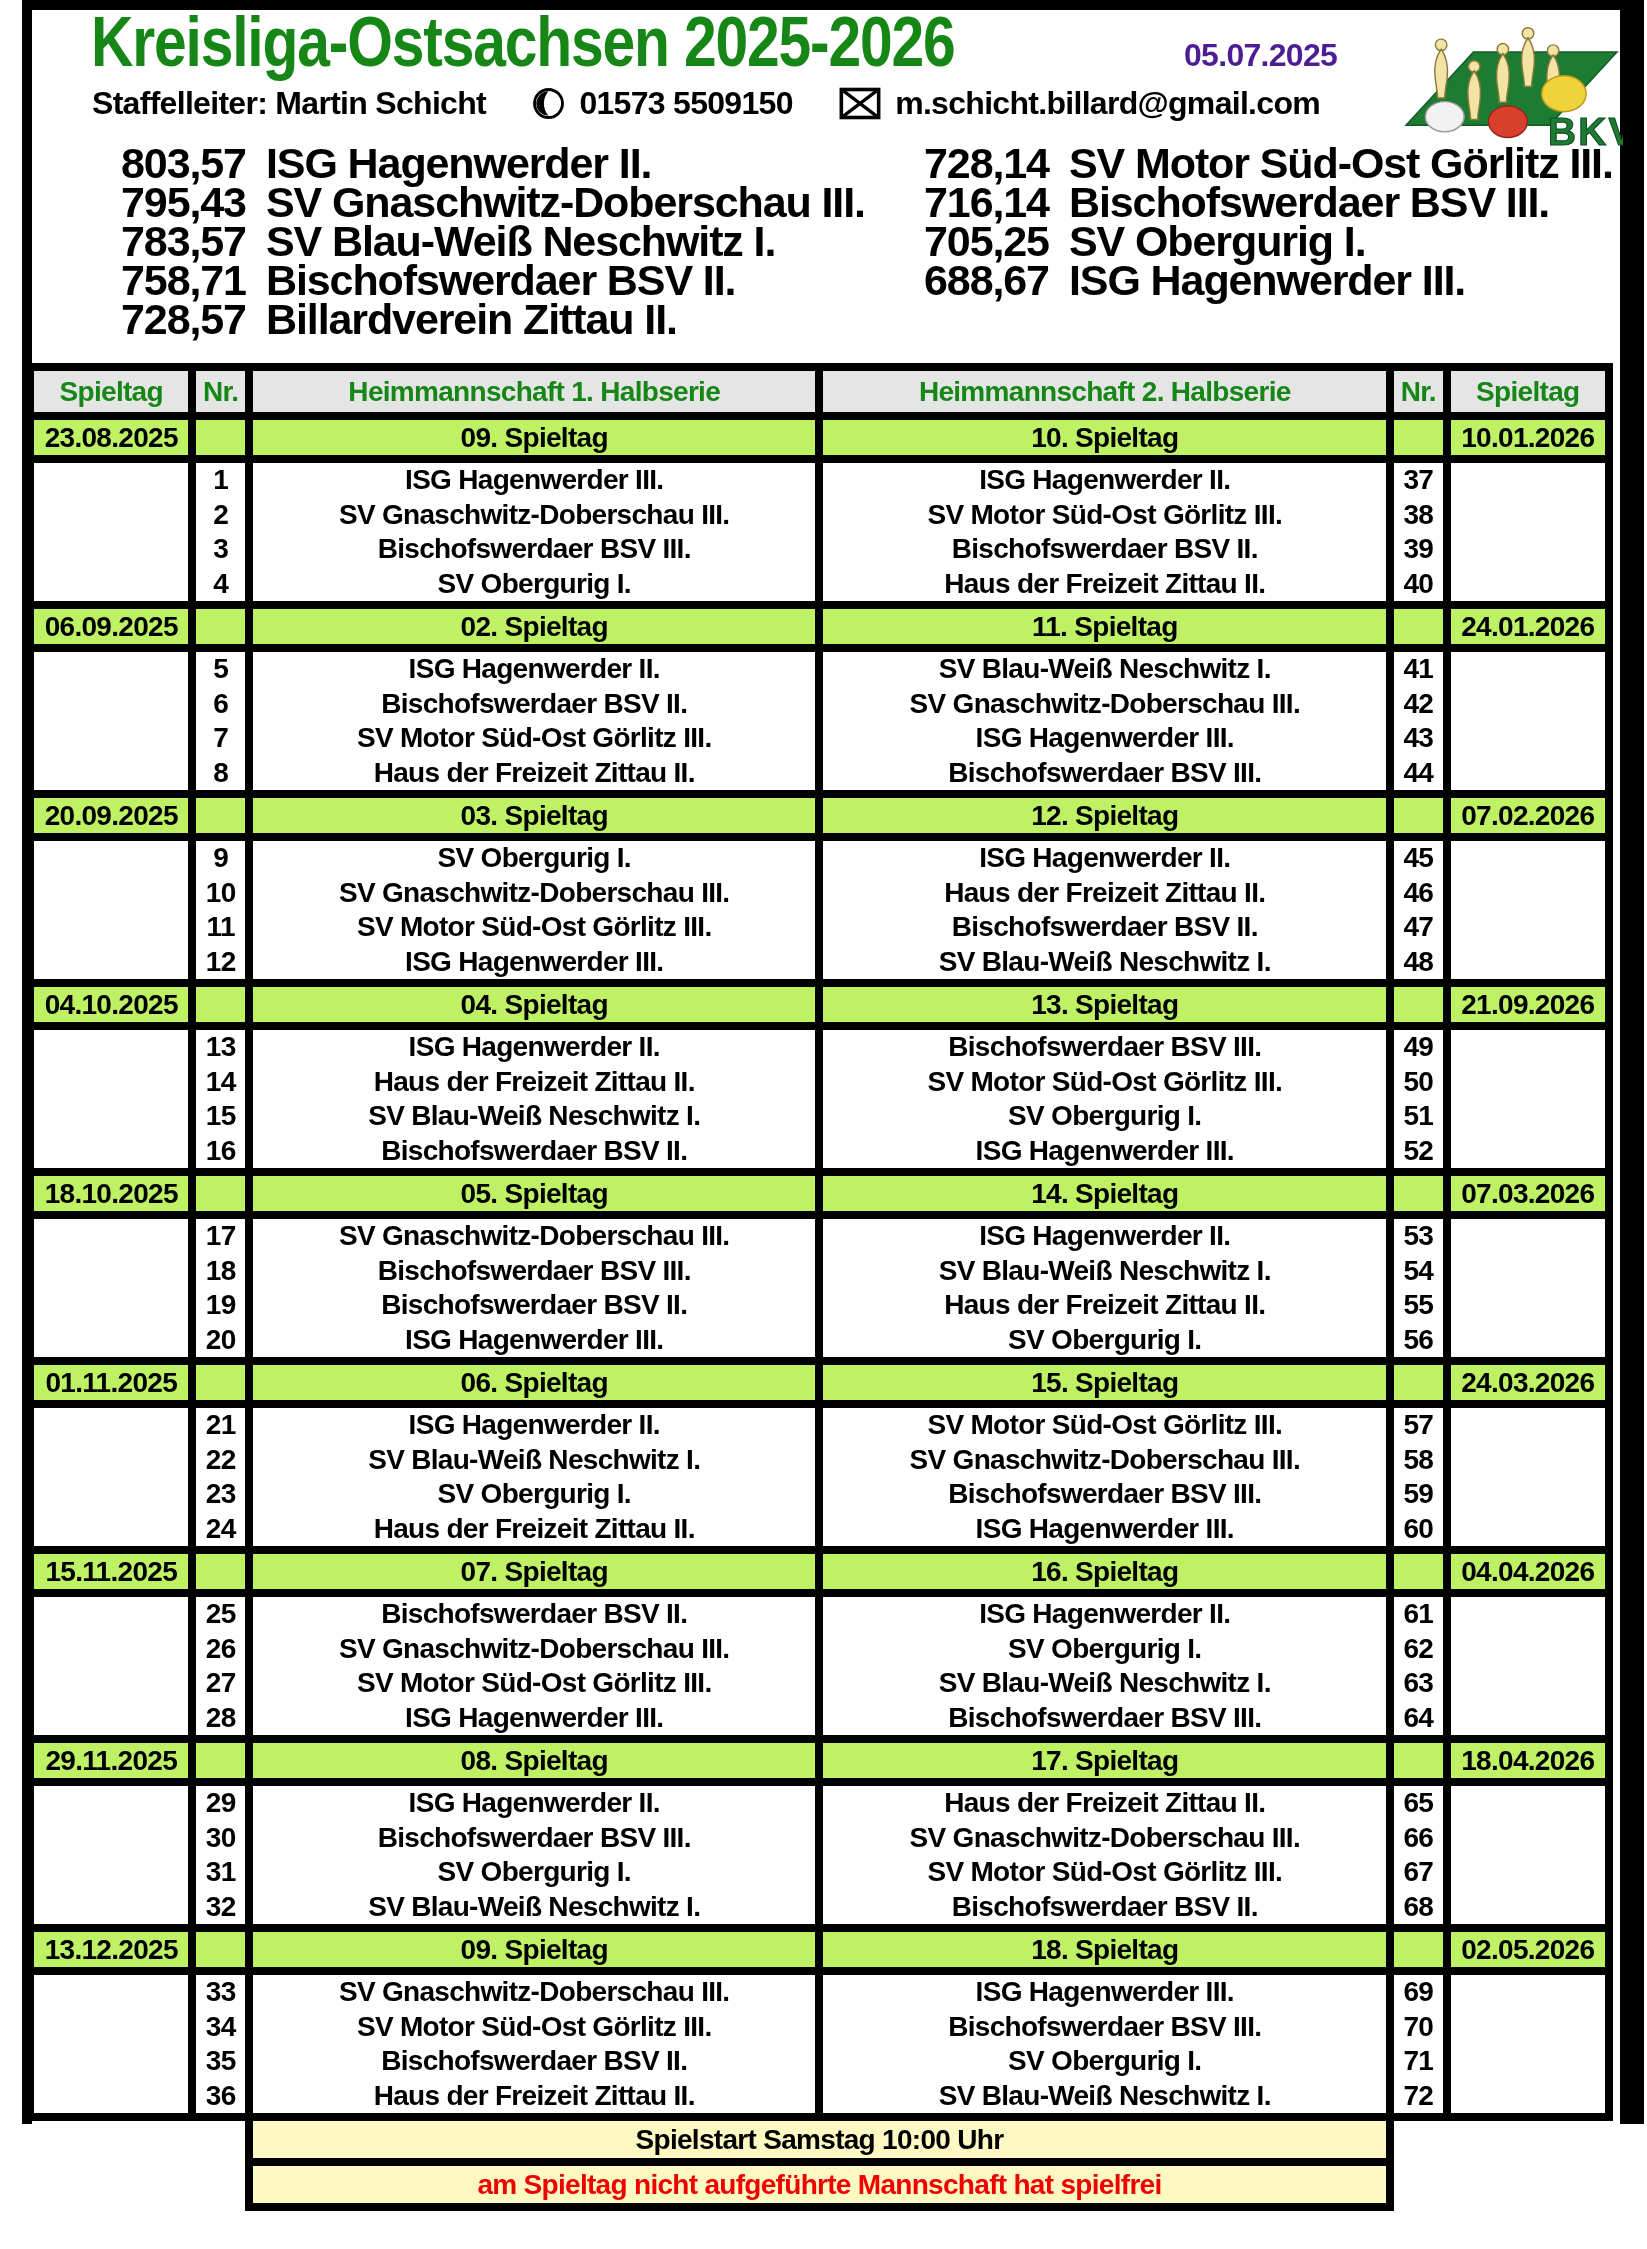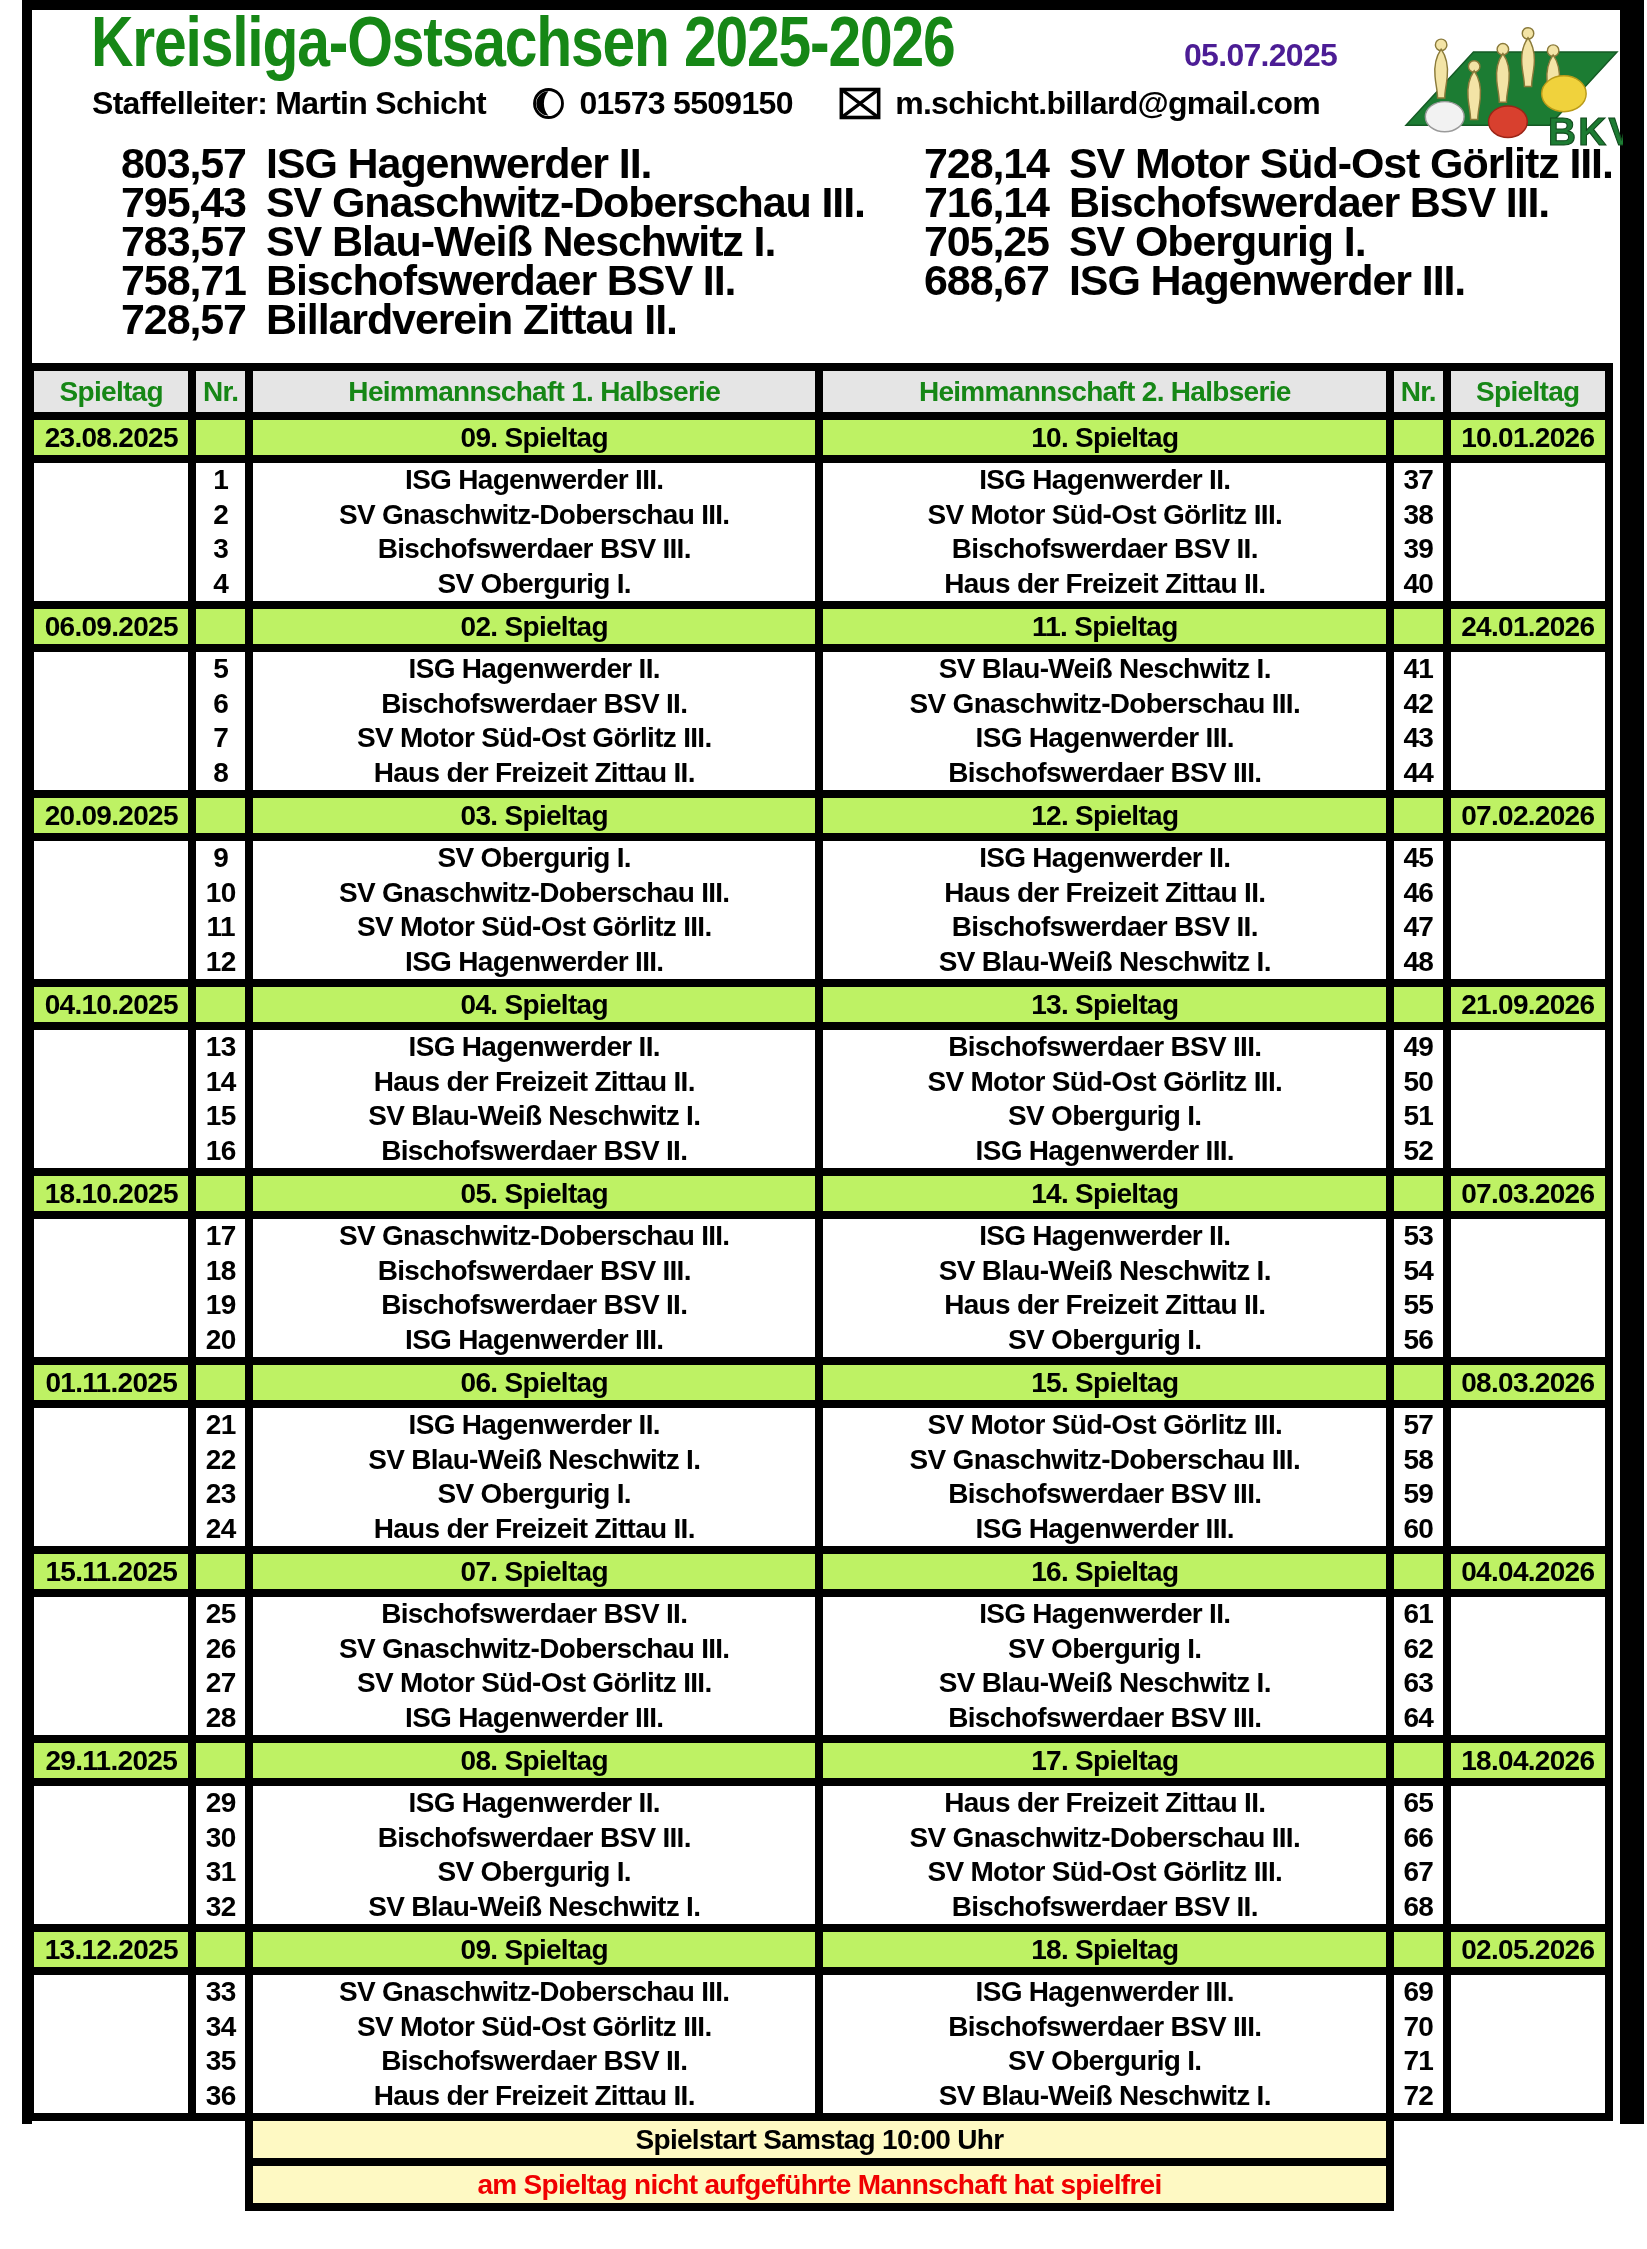--- a/index.html
+++ b/index.html
@@ -363,21 +363,21 @@
             </div>
           </td>
           <td></td>
         </tr>
         <tr class="gray-row">
           <td>01.11.2025</td>
           <td></td>
           <td>06. Spieltag</td>
           <td>15. Spieltag</td>
           <td></td>
-          <td>08.03.2026</td>
+          <td>24.03.2026</td>
         </tr>
         <tr class="body-row">
           <td></td>
           <td>
             <div class="stack">
               <div class="line">21</div>
               <div class="line">22</div>
               <div class="line">23</div>
               <div class="line">24</div>
             </div>

